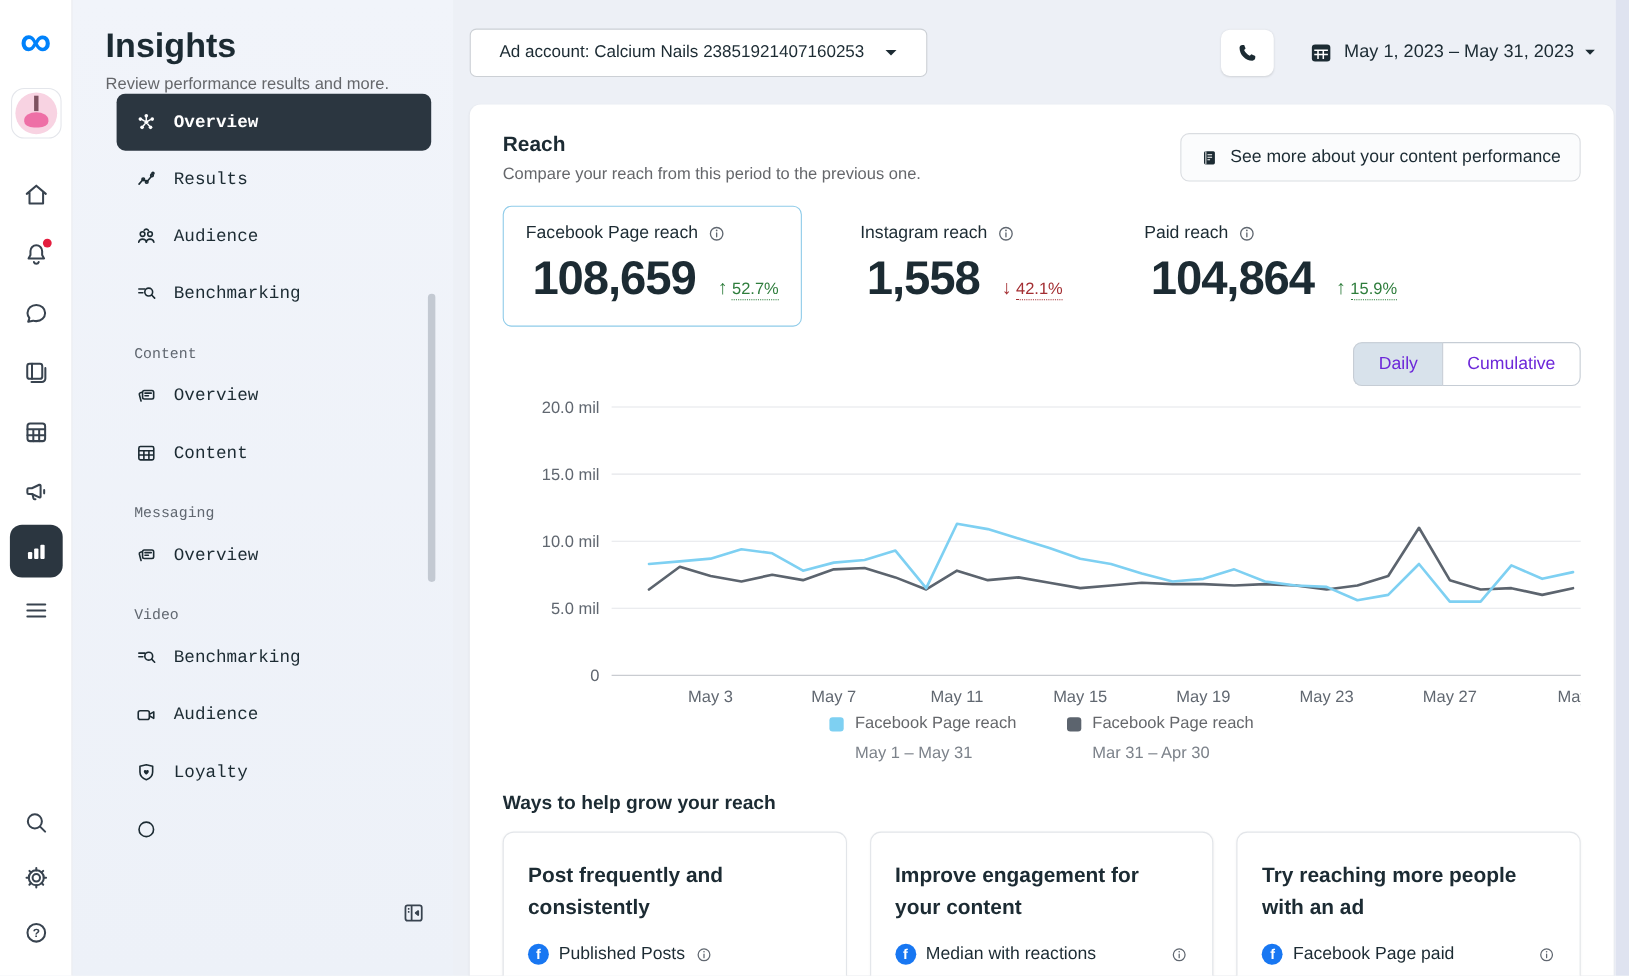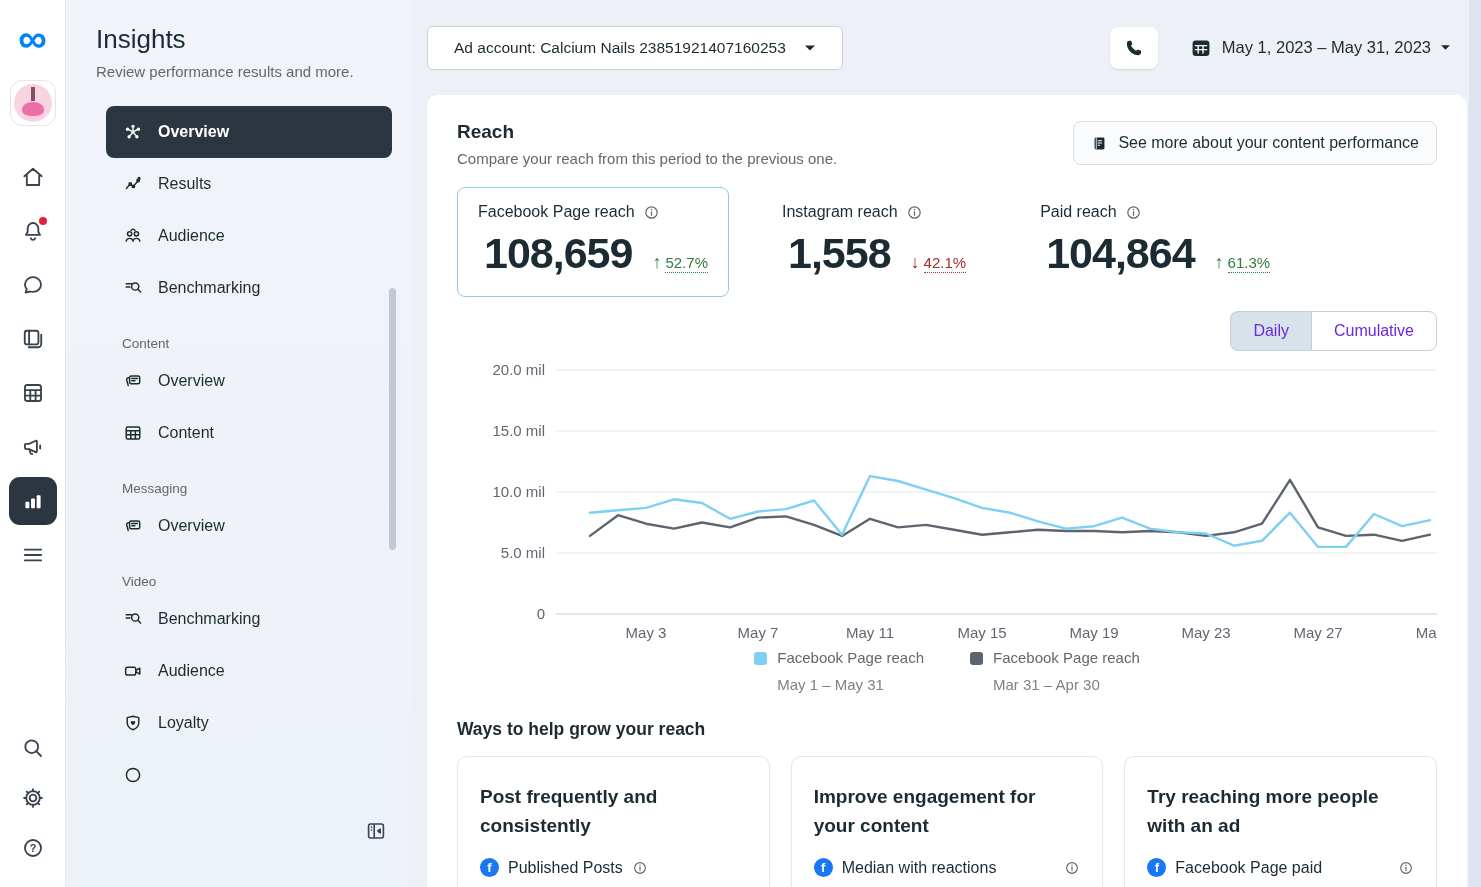--- a/index.html
+++ b/index.html
@@ -16,23 +16,23 @@
   .avatar-inner::before { content:""; position:absolute; left:17px; top:3px; width:4px; height:14px; background:#7e5260; }
   .avatar-inner::after { content:""; position:absolute; left:8px; top:18px; width:22px; height:14px; border-radius:50% 50% 40% 40%; background:#ee6fa6; }
   .rail-item { width:48px; height:54px; display:flex; align-items:center; justify-content:center; position:relative; cursor:pointer; }
   .rail-item.small { height:50px; }
   .rail-bottom { margin-top:auto; display:flex; flex-direction:column; align-items:center; }
   .noti-dot { position:absolute; top:13px; right:10px; width:8px; height:8px; border-radius:50%; background:#e41e3f; }
   .insights-tile { width:48px; height:48px; border-radius:11px; background:#2b3640; display:flex; align-items:center; justify-content:center; }
 
   
   .sidebar { width:346px; background:linear-gradient(#f1f4fa,#edf1f8); flex-shrink:0; padding:24px 0 0 30px; position:relative; }
-  .sb-title { font-size:26px; font-weight:normal; color:#1c2b33; }
+  .sb-title { font-size:31px; font-weight:bold; color:#1c2b33; }
   .sb-subtitle { font-size:15px; color:#65676b; margin-top:8px; }
-  .nav-scroll { margin-top:26px; height:700px; overflow:hidden; position:relative; width:300px; }
+  .nav-scroll { height:700px; overflow:hidden; position:relative; width:300px;font-family:Liberation Mono, monospace; }
   .nav { margin-left:10px; width:286px; }
   .nav-item { height:52px; display:flex; align-items:center; gap:14px; padding:0 16px; border-radius:8px; font-size:16px; color:#1c2b33; cursor:pointer; }
   .nav-item svg { flex-shrink:0; }
   .nav-item.selected { background:#2b3640; color:#fff; font-weight:bold; }
   .section-label { font-size:13.5px; color:#606770; margin:22px 0 4px 16px; }
   .sb-scrollthumb { position:absolute; right:0px; top:182px; width:7px; height:262px; border-radius:4px; background:#c3c9d2; }
   .collapse-btn { position:absolute; right:24px; bottom:40px; cursor:pointer; }
 
   
   .main { flex:1; display:flex; flex-direction:column; position:relative; background:#edf0f6; }
@@ -387,21 +387,21 @@
             <svg width="17" height="17" viewBox="0 0 24 24" fill="none" stroke="#606770" stroke-width="1.7">
                 <circle cx="12" cy="12" r="8"></circle>
                 <path d="M12 11v5" stroke-linecap="round"></path>
                 <circle cx="12" cy="7.8" r="1.1" fill="#606770" stroke="none"></circle>
               </svg>
           </div>
           <div class="metric-value-row">
             <span class="metric-value">104,864</span>
             <span class="delta up">
                 <span class="arrow">↑</span>
-                <span class="pct">61.3%</span>
+                <span class="pct">15.9%</span>
               </span>
           </div>
         </div>
 
       </div>
 
       <div class="toggle-row">
         <div class="toggle">
           <button class="toggle-btn left active">Daily</button>
           <button class="toggle-btn right">Cumulative</button>

